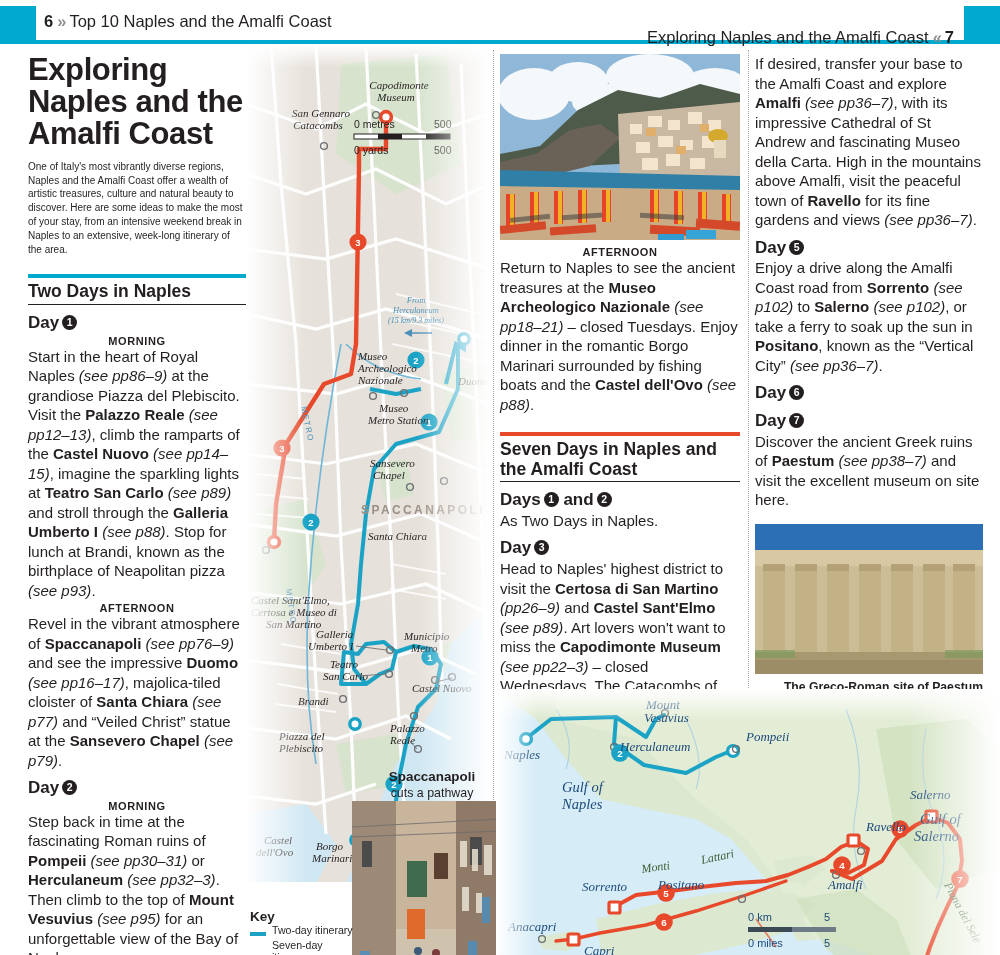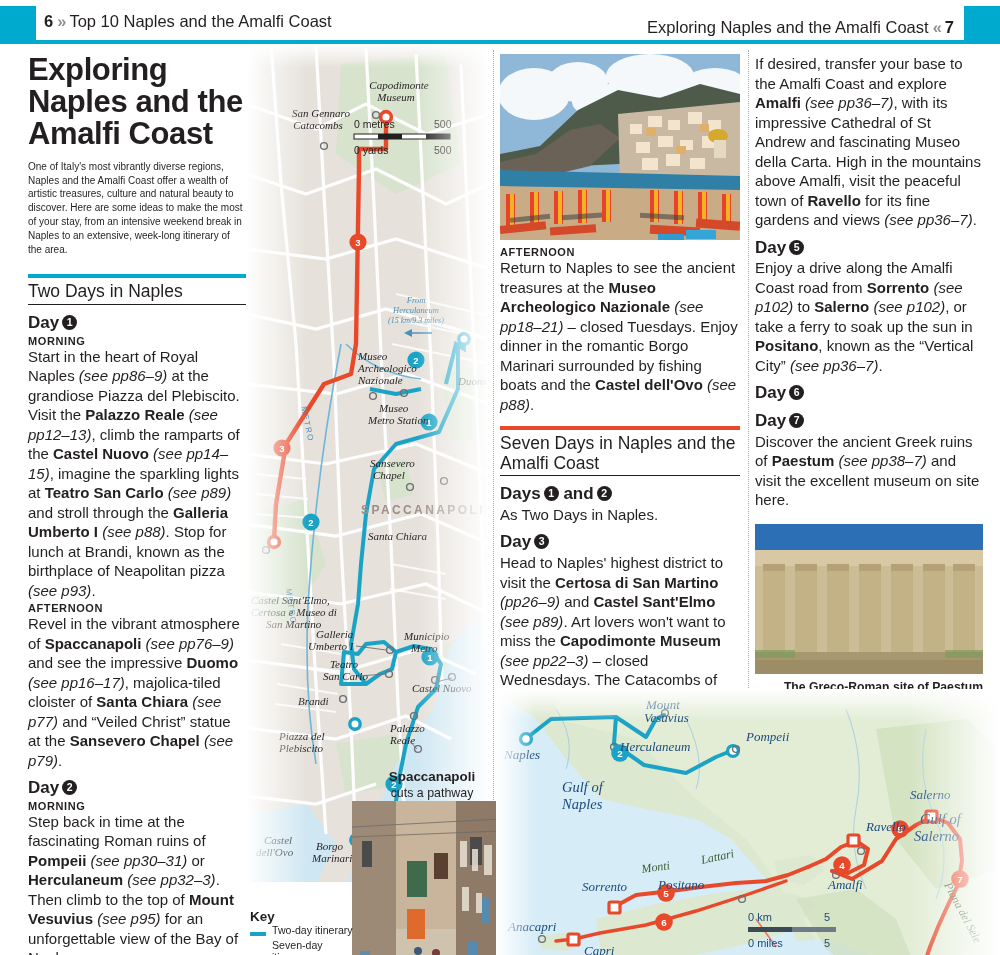--- a/index.html
+++ b/index.html
@@ -24,21 +24,21 @@
     position:absolute;right:0;top:6px;width:36px;height:34px;background:#00a9ce;
   }
   .hdr-rule{
     position:absolute;left:0;top:40px;width:1000px;height:4px;background:#00a9ce;
   }
   .hdr-left-text{
     position:absolute;left:44px;top:12px;font-size:16.5px;color:#231f20;
     white-space:nowrap;
   }
   .hdr-right-text{
-    position:absolute;right:46px;top:18px;font-size:16.5px;color:#231f20;
+    position:absolute;right:46px;top:28px;font-size:16.5px;color:#231f20;
     white-space:nowrap;
   }
   .folio{font-weight:bold;}
   .chev{color:#8d9194;font-weight:bold;letter-spacing:-1px;padding:0 4px;}
 
   
   .page-body{position:absolute;left:0;top:44px;width:1000px;height:911px;}
 
   
   .col-left{
@@ -48,33 +48,33 @@
     font-size:31px;line-height:1.03;font-weight:bold;margin:0 0 10px 0;
     letter-spacing:-0.4px;
   }
   .intro{
     font-size:10px;line-height:1.38;margin:0 0 18px 0;
   }
   .rule-cyan{height:4px;background:#00a9ce;width:100%;margin:0 0 4px 0;}
   .rule-orange{height:4px;background:#e8492b;width:100%;margin:0 0 4px 0;}
   .rule-thin{height:1px;background:#231f20;width:100%;margin:2px 0 2px 0;}
   h2.sect{
-    font-size:17.5px;font-weight:normal;margin:2px 0 1px 0;line-height:1.12;
+    font-size:17.5px;font-weight:bold;margin:2px 0 1px 0;line-height:1.12;
   }
   h3.day{
     font-size:17px;font-weight:bold;margin:9px 0 1px 0;line-height:1.1;
   }
   .bullet{
     display:inline-block;width:15px;height:15px;border-radius:50%;
     background:#231f20;color:#fff;font-size:10.5px;font-weight:bold;
     text-align:center;line-height:15px;vertical-align:2px;margin-left:3px;
     font-family:"Liberation Sans", sans-serif;
   }
   .tod{
-    font-size:11px;font-weight:bold;letter-spacing:0.6px;margin:2px 0 0 0;
+    font-size:11px;font-weight:bold;letter-spacing:0.6px;margin:2px 0 0 0;text-align:center;
   }
   p.body{
     font-size:15px;line-height:1.3;margin:0 0 0 0;
   }
   p.body b{font-weight:bold;}
   p.body i{font-style:italic;}
 
   
   .col-map{
     position:absolute;left:246px;top:0px;width:244px;height:911px;
@@ -474,21 +474,21 @@
           <rect x="10" y="162" width="40" height="5" transform="rotate(-6 28 164)"></rect>
           <rect x="62" y="160" width="40" height="5" transform="rotate(-4 80 162)"></rect>
           <rect x="140" y="160" width="44" height="5" transform="rotate(3 162 162)"></rect>
         </g>
         <rect x="186" y="176" width="30" height="9" fill="#35a5d8"></rect>
         <rect x="158" y="180" width="26" height="6" fill="#2f9bd0"></rect>
       </svg>
     </div>
 
     <div class="tod">AFTERNOON</div>
-    <p class="body" style="margin-bottom:12px;">Return to Naples to see the ancient treasures at the <b>Museo Archeologico Nazionale</b> <i>(see pp18–21)</i> – closed Tuesdays. Enjoy dinner in the romantic Borgo Marinari surrounded by fishing boats and the <b>Castel dell'Ovo</b> <i>(see p88)</i>.</p>
+    <p class="body" style="margin-bottom:18px;">Return to Naples to see the ancient treasures at the <b>Museo Archeologico Nazionale</b> <i>(see pp18–21)</i> – closed Tuesdays. Enjoy dinner in the romantic Borgo Marinari surrounded by fishing boats and the <b>Castel dell'Ovo</b> <i>(see p88)</i>.</p>
 
     <div class="rule-orange"></div>
     <h2 class="sect">Seven Days in Naples and the Amalfi Coast</h2>
     <div class="rule-thin"></div>
 
     <h3 class="day">
       <span>Days</span><span class="bullet">1</span>
       <span>and</span><span class="bullet">2</span>
     </h3>
     <p class="body">As Two Days in Naples.</p>

